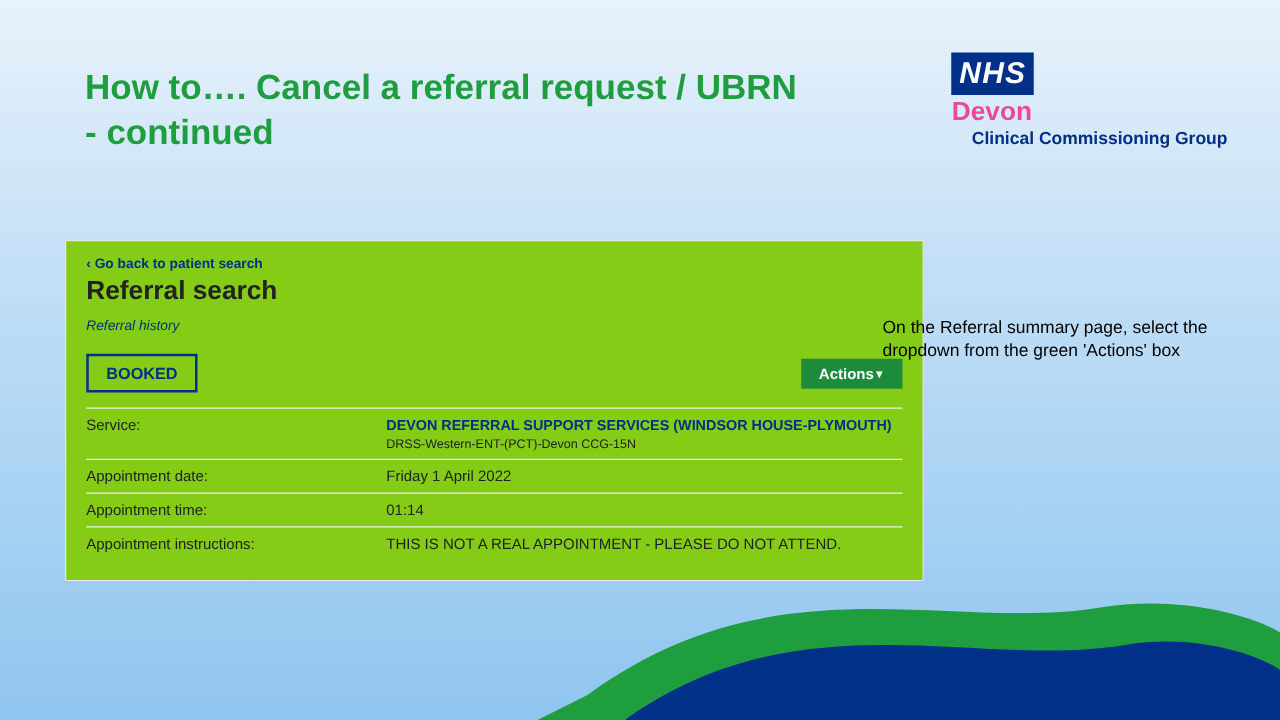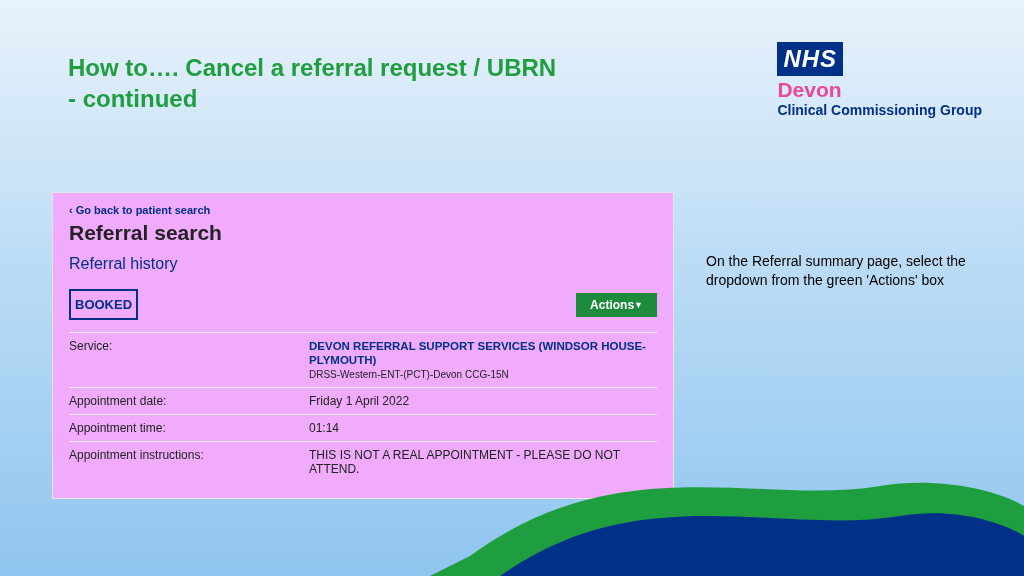--- a/index.html
+++ b/index.html
@@ -10,21 +10,21 @@
     background: linear-gradient(to bottom, #e8f2fb 0%, #bcdcf5 45%, #8fc5ef 100%);
     position: relative;
     overflow: hidden;
   }
   .slide-title {
     position: absolute;
     top: 52px;
     left: 68px;
     color: #1e9e3e;
     font-weight: bold;
-    font-size: 24px;
+    font-size: 28px;
     line-height: 1.3;
     max-width: 600px;
   }
   .logo-block {
     position: absolute;
     top: 42px;
     right: 42px;
     text-align: left;
   }
   .nhs-box {
@@ -42,27 +42,28 @@
   }
   .devon-text {
     color: #ec4899;
     font-weight: bold;
     font-size: 21px;
   }
   .ccg-text {
     color: #003087;
     font-weight: bold;
     font-size: 14px;
+    margin-left: 16px;
   }
   .screenshot-panel {
     position: absolute;
     top: 192px;
     left: 52px;
-    width: 622px;
-    background: #f0abfc;
+    width: 687px;
+    background: #84cc16;
     border: 1px solid #e5e5e5;
     padding: 10px 16px 16px 16px;
     font-size: 12px;
   }
   .back-link {
     color: #003087;
     font-weight: bold;
     font-size: 11px;
   }
   .back-link::before {
@@ -70,36 +71,37 @@
     font-weight: bold;
   }
   .panel-title {
     color: #222;
     font-weight: bold;
     font-size: 21px;
     margin-top: 4px;
   }
   .history-link {
     color: #003087;
-    font-size: 16px;
+    font-size: 11px;
     margin-top: 10px;
     display: block;
+    font-style: italic;
   }
   .status-row {
     display: flex;
     justify-content: space-between;
     align-items: center;
     margin-top: 16px;
     margin-bottom: 12px;
   }
   .status-badge {
     border: 2px solid #003087;
     color: #003087;
     font-weight: bold;
-    padding: 6px 4px;
+    padding: 6px 14px;
     font-size: 13px;
     text-align: center;
   }
   .actions-btn {
     background: #1e8a3c;
     color: #fff;
     padding: 5px 14px;
     font-size: 12px;
     font-weight: bold;
     display: inline-flex;

